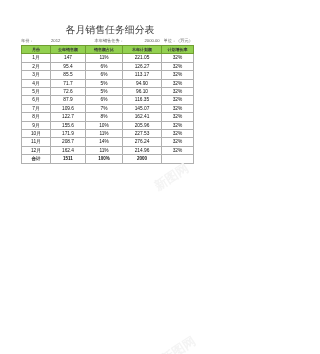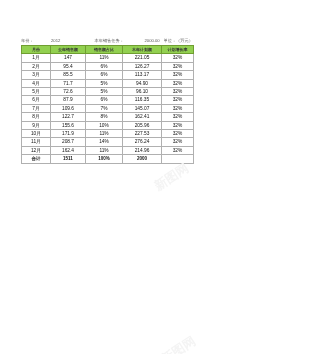--- a/index.html
+++ b/index.html
@@ -39,20 +39,21 @@
   
   .wm{position:absolute;color:#f4f4f4;font-size:12.5px;font-weight:bold;
       transform:rotate(-33deg);font-family:"DejaVu Sans",sans-serif;
       white-space:nowrap;letter-spacing:0px;}
 </style>
 </head>
 <body>
 
 <div id="page">
 
+  <div class="title">各月销售任务细分表</div>
 
   <div class="meta">
     <span class="m1">年份：</span>
     <span class="m2">2012</span>
     <span class="m3">本年销售任务：</span>
     <span class="m4">2000.00</span>
     <span class="m5">单位：（万元）</span>
   </div>
 
   <table class="sheet">

